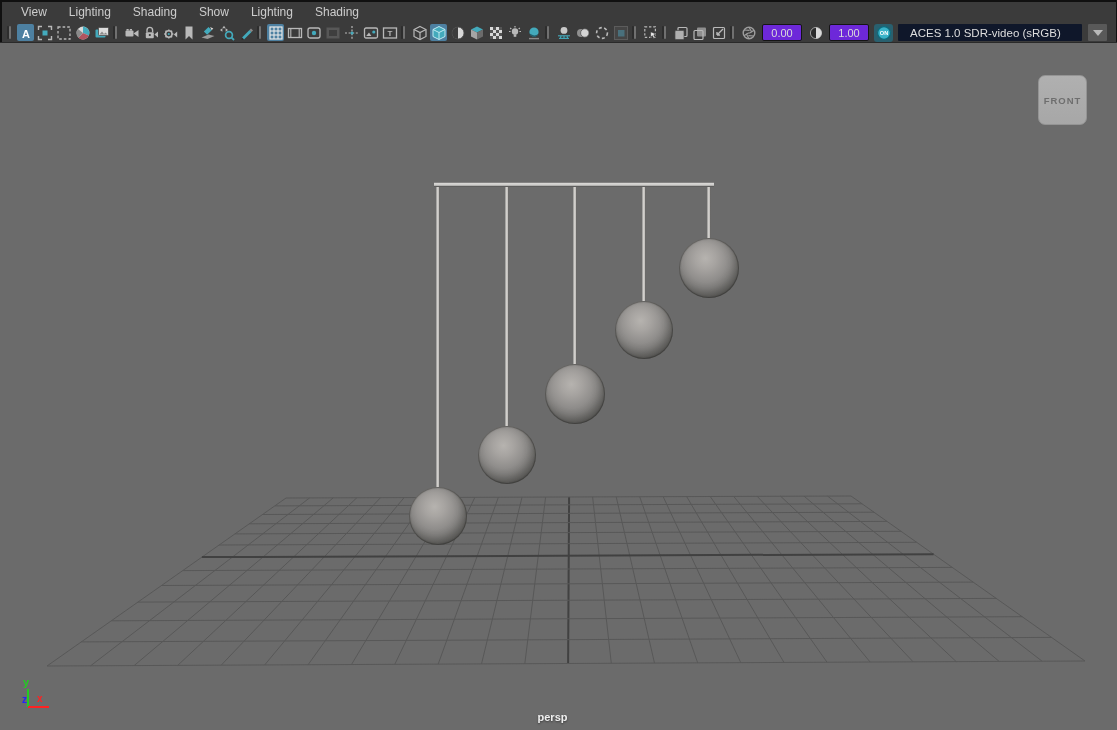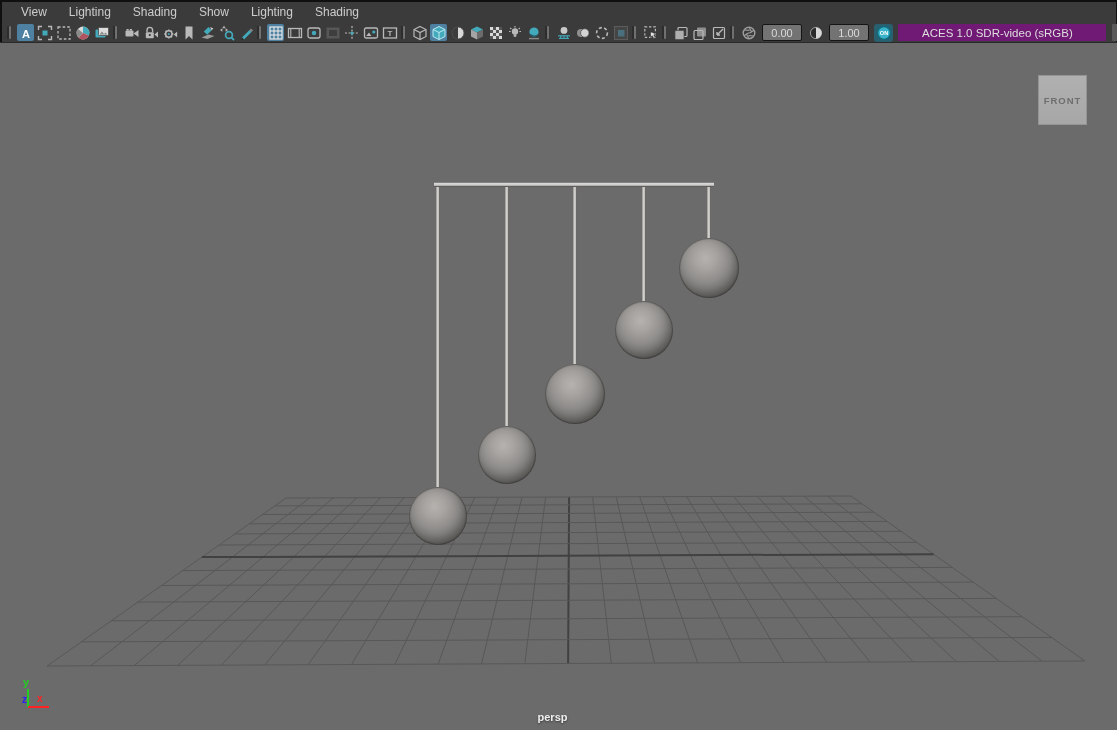--- a/index.html
+++ b/index.html
@@ -11,26 +11,26 @@
           box-shadow:0 1px 0 #2a2a2a; z-index:10; box-sizing:border-box;}
   #menubar{height:20px;display:flex;align-items:center;padding-left:8px;}
   .menu-item{color:#cdcdcd;font-size:12px;padding:2px 11px;cursor:default;line-height:16px;}
   #toolbar{height:21px;display:flex;align-items:center;padding-left:3px;}
   .grip{width:2px;height:13px;background:#707070;border-radius:1px;margin:0 5px 0 4px;
         box-shadow:-2px 0 0 #2d2d2d;flex:none;}
   .tbi{width:17px;height:17px;flex:none;display:flex;align-items:center;justify-content:center;
        border-radius:2px;margin:0 1px;}
   .tbi.active{background:#4d80a1;}
   .tbi svg{display:block;}
-  .field{width:38px;height:15px;background:#737373;color:#dadada;font-size:11px;text-align:center;
+  .field{width:38px;height:15px;background:#6d28d9;color:#dadada;font-size:11px;text-align:center;
          border:1px solid #151515;border-radius:2px;margin:10px 4px;font-family:"Liberation Sans",sans-serif;padding:0;}
   .vt-toggle{width:19px;height:18px;border-radius:3px;background:#29606f;display:flex;align-items:center;
              justify-content:center;margin:0 3px 0 1px;flex:none;}
-  .dropdown{height:17px;width:160px;background:#701a75;color:#dedede;font-size:11.5px;
-            display:flex;align-items:center;padding:0 24px;margin-left:2px;border-radius:1px;flex:none;
+  .dropdown{height:17px;width:160px;background:#0f172a;color:#dedede;font-size:11.5px;
+            display:flex;align-items:center;padding:0 12px;margin-left:2px;border-radius:1px;flex:none;
             white-space:nowrap;overflow:hidden;}
   .drop-arrow{width:19px;height:17px;background:#595959;border-radius:1px;margin-left:6px;
               display:flex;align-items:center;justify-content:center;flex:none;}
   .drop-arrow i{width:0;height:0;border-left:5px solid transparent;border-right:5px solid transparent;
                 border-top:6px solid #b9b9b9;display:block;}
   
   #viewport{position:absolute;inset:0;z-index:1;}
   #grid-svg{position:absolute;left:0;top:0;z-index:1;}
   .front-plate{position:absolute;z-index:2;background:linear-gradient(180deg,#b0b0b0,#a7a7a7);
                border:1px solid #949494;box-sizing:border-box;display:flex;align-items:center;justify-content:center;
@@ -85,21 +85,21 @@
         <line x1="234.9" y1="533.9" x2="901.1" y2="531.3" stroke="#585858" stroke-width="1"></line>
         <line x1="219.2" y1="545.0" x2="916.6" y2="542.3" stroke="#585858" stroke-width="1"></line>
         <line x1="201.9" y1="557.1" x2="933.6" y2="554.2" stroke="#414141" stroke-width="2"></line>
         <line x1="182.7" y1="570.6" x2="952.3" y2="567.4" stroke="#585858" stroke-width="1"></line>
         <line x1="161.5" y1="585.5" x2="973.1" y2="582.1" stroke="#585858" stroke-width="1"></line>
         <line x1="137.9" y1="602.1" x2="996.2" y2="598.4" stroke="#585858" stroke-width="1"></line>
         <line x1="111.3" y1="620.8" x2="1022.2" y2="616.7" stroke="#585858" stroke-width="1"></line>
         <line x1="81.3" y1="641.9" x2="1051.6" y2="637.4" stroke="#585858" stroke-width="1"></line>
         <line x1="47.0" y1="666.0" x2="1085.0" y2="661.0" stroke="#585858" stroke-width="1"></line>
       </svg>
-    <div class="front-plate" id="front-plate" style="left: 1038px; top: 75px; width: 49px; height: 50px;">
+    <div class="front-plate" id="front-plate" style="left: 1038px; top: 75px; width: 49px; height: 50px; border-radius: 7px;">
       <span>FRONT</span>
     </div>
     <div id="rig">
         <div class="bar" style="left: 434px; top: 182px; width: 280px; height: 5px;"></div>
         <div class="rod" style="left: 436px; top: 187px; width: 4px; height: 304px;"></div>
         <div class="ball" style="left: 409px; top: 487px; width: 58px; height: 58px;"></div>
         <div class="rod" style="left: 505px; top: 187px; width: 4px; height: 243px;"></div>
         <div class="ball" style="left: 478px; top: 426px; width: 58px; height: 58px;"></div>
         <div class="rod" style="left: 573px; top: 187px; width: 4px; height: 181px;"></div>
         <div class="ball" style="left: 545px; top: 364px; width: 60px; height: 60px;"></div>

